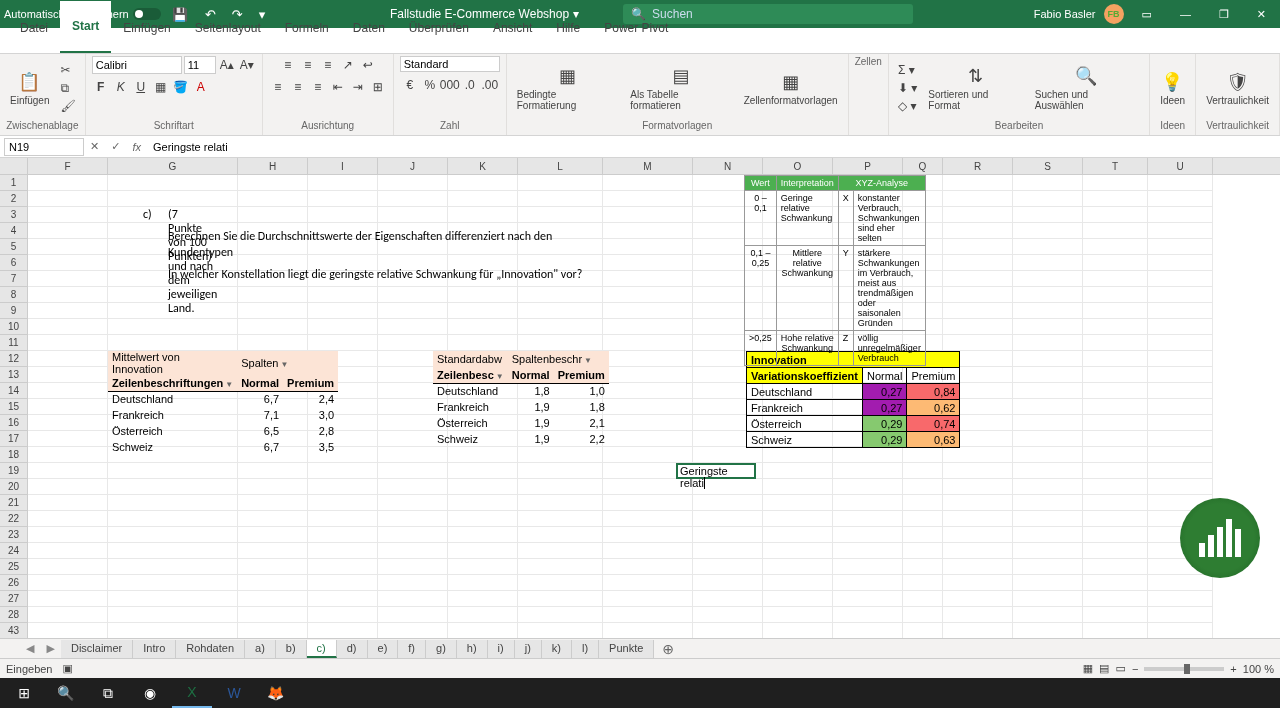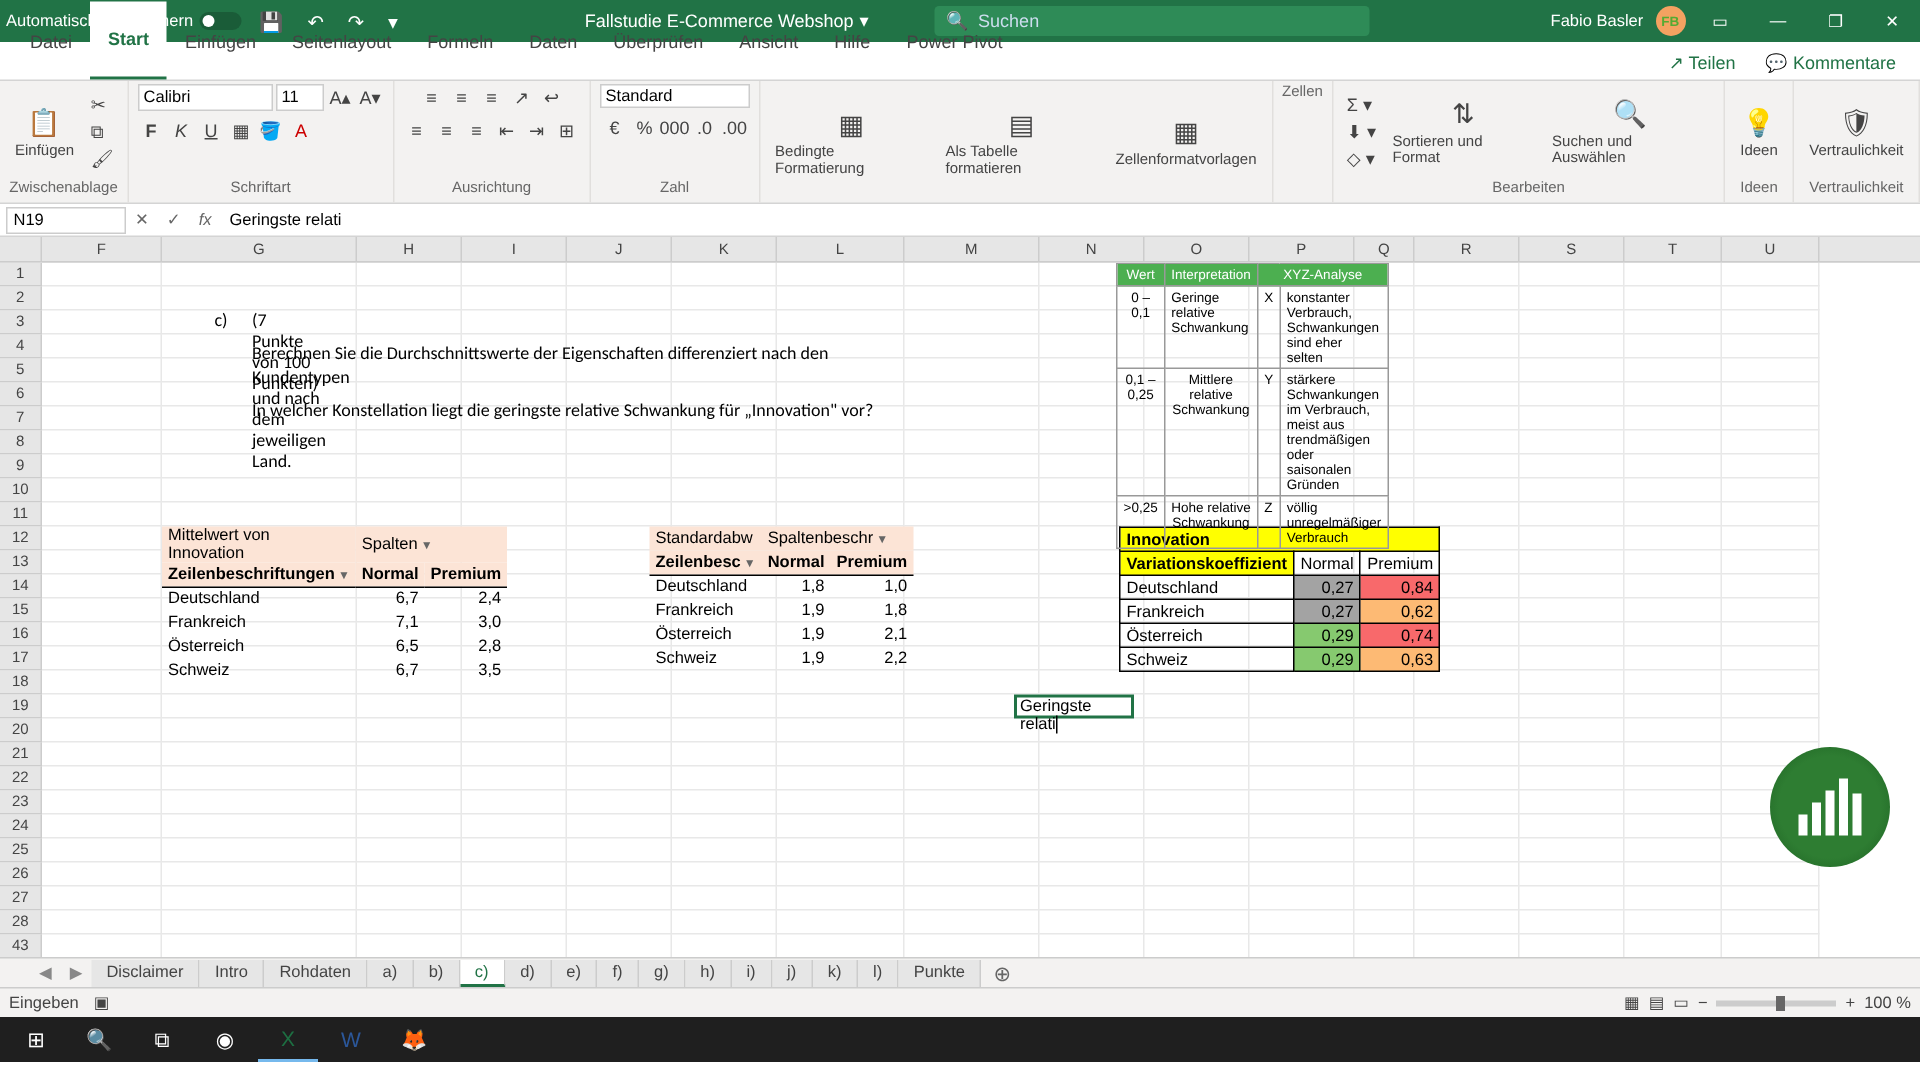--- a/index.html
+++ b/index.html
@@ -68,21 +68,21 @@
 .pivot-tbl th, .pivot-tbl td { padding: 0 4px; height: 16px; font-size: 11px; text-align: left; }
 .pivot-tbl .hdr1 { background: #fce4d6; font-weight: normal; }
 .pivot-tbl .hdr2 { background: #fce4d6; border-bottom: 1px solid #000; }
 .pivot-tbl .num { text-align: right; }
 .drop-arr { font-size: 8px; padding-left: 2px; color: #666; }
 
 .innov-tbl { position: absolute; }
 .innov-tbl table { border-collapse: collapse; }
 .innov-tbl td, .innov-tbl th { border: 1px solid #000; padding: 0 4px; height: 16px; font-size: 11px; text-align: left; }
 .innov-tbl .yel { background: #ffff00; font-weight: bold; }
-.innov-tbl .grn { background: #a3a3a3; text-align: right; }
+.innov-tbl .grn { background: #a21caf; text-align: right; }
 .innov-tbl .red { background: #f8696b; text-align: right; }
 
 .xyz-tbl { position: absolute; }
 .xyz-tbl table { border-collapse: collapse; }
 .xyz-tbl td, .xyz-tbl th { border: 1px solid #999; padding: 2px 4px; font-size: 9px; text-align: left; vertical-align: top; }
 .xyz-tbl .xhdr { background: #4caf50; color: #fff; text-align: center; font-weight: normal; }
 
 .active-cell { position: absolute; border: 2px solid #217346; background: #fff; font-size: 11px; padding: 0 2px; }
 
 
@@ -143,24 +143,20 @@
   <div class="rtab">Datei</div>
   <div class="rtab active">Start</div>
   <div class="rtab">Einfügen</div>
   <div class="rtab">Seitenlayout</div>
   <div class="rtab">Formeln</div>
   <div class="rtab">Daten</div>
   <div class="rtab">Überprüfen</div>
   <div class="rtab">Ansicht</div>
   <div class="rtab">Hilfe</div>
   <div class="rtab">Power Pivot</div>
-  <div class="rtab-right">
-    <span class="rbtn-share">↗ <span>Teilen</span></span>
-    <span class="rbtn-share">💬 <span>Kommentare</span></span>
-  </div>
 </div>
 
 <div class="ribbon">
   <div class="rgroup">
     <div class="rgroup-body">
       <div class="big-btn">
           <span class="ico">📋</span>
           <span class="lbl">Einfügen</span>
         </div>
       <div class="small-btns">
@@ -237,20 +233,21 @@
         </div>
       <div class="big-btn">
           <span class="ico">▤</span>
           <span class="lbl">Als Tabelle formatieren</span>
         </div>
       <div class="big-btn">
           <span class="ico">▦</span>
           <span class="lbl">Zellenformatvorlagen</span>
         </div>
     </div>
+    <div class="rgroup-label">Formatvorlagen</div>
   </div>
   <div class="rgroup">
     <div class="rgroup-label">Zellen</div>
   </div>
   <div class="rgroup">
     <div class="rgroup-body">
       <div class="small-btns">
         <span class="small-btn">Σ ▾</span>
         <span class="small-btn">⬇ ▾</span>
         <span class="small-btn">◇ ▾</span>

